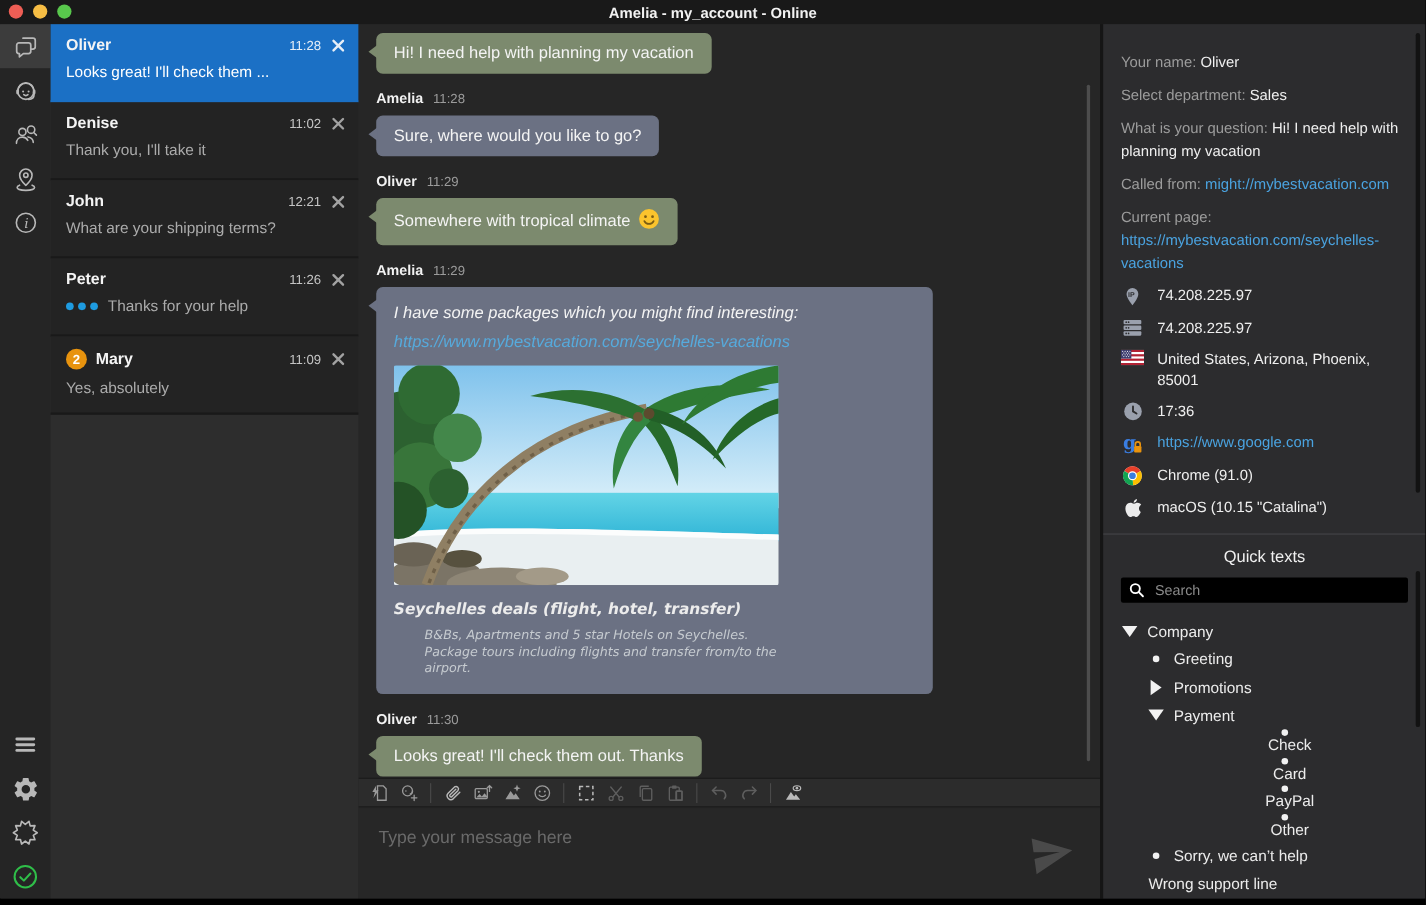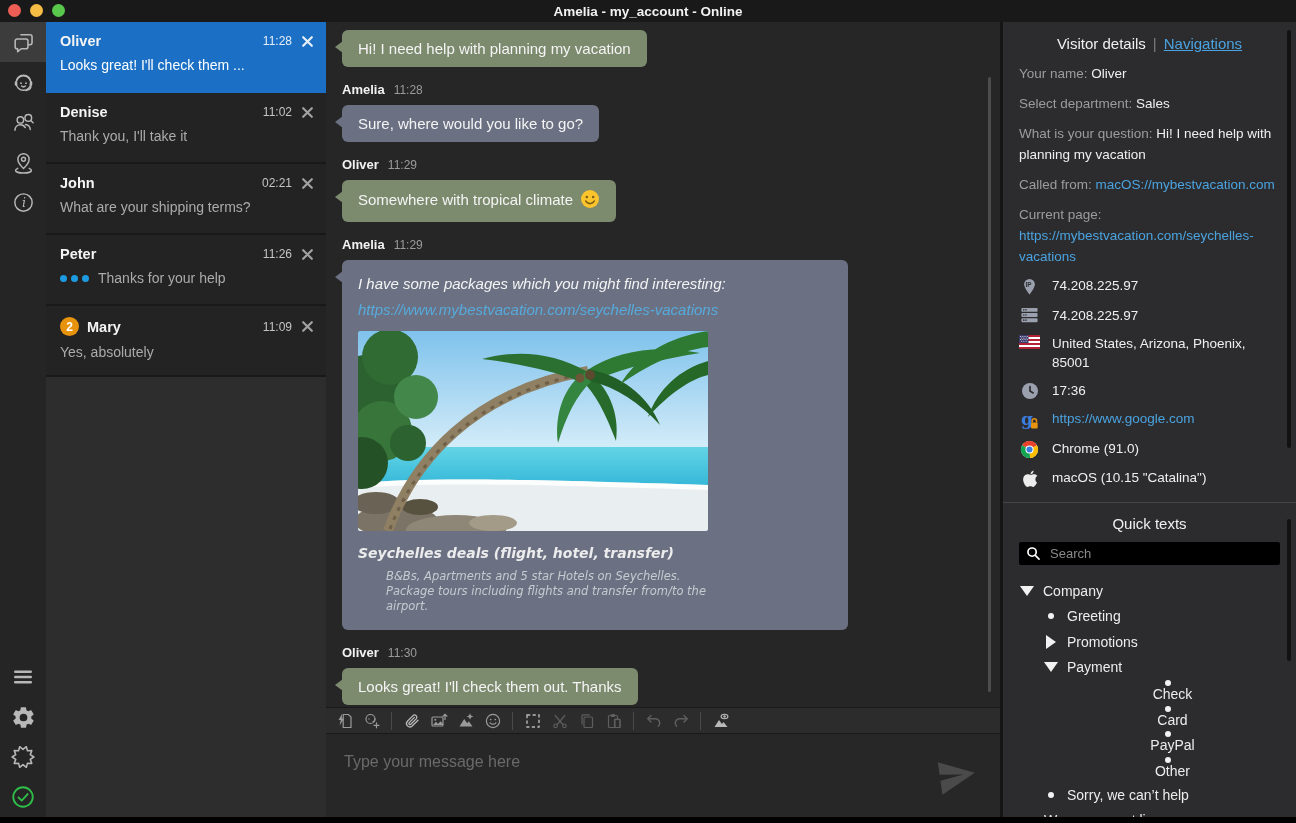--- a/index.html
+++ b/index.html
@@ -211,21 +211,21 @@
               <path d="M2 2l8 8M10 2l-8 8"></path>
             </svg>
           </span>
       </div>
       <div class="ci-preview">Thank you, I'll take it</div>
     </div>
 
     <div class="chat-item">
       <div class="ci-row1">
         <span class="ci-name">John</span>
-        <span class="ci-time">02:21</span>
+        <span class="ci-time">12:21</span>
         <span class="ci-close">
             <svg width="13" height="13" viewBox="0 0 12 12" stroke="currentColor" stroke-width="2" stroke-linecap="round">
               <path d="M2 2l8 8M10 2l-8 8"></path>
             </svg>
           </span>
       </div>
       <div class="ci-preview">What are your shipping terms?</div>
     </div>
 
     <div class="chat-item">
@@ -453,40 +453,37 @@
         <svg width="42" height="36" viewBox="0 0 24 22" fill="currentColor">
           <path d="M1.5 20.5L23 10 1.5 0.5v7.6l14.5 1.9L1.5 11.9z" transform="rotate(-8 12 10)"></path>
         </svg>
       </span>
     </div>
   </div>
 
   <div class="col-gap"></div>
 
   <div class="right">
-    <div class="vd-tabs">
-      <span class="vd-tab-active">Visitor details</span><span class="vd-sep">|</span><span class="vd-tab-link">Navigations</span>
-    </div>
 
     <div class="vd-fields">
       <div class="vd-field">
         <span class="vd-label">Your name:</span>
         <span class="vd-value">Oliver</span>
       </div>
       <div class="vd-field">
         <span class="vd-label">Select department:</span>
         <span class="vd-value">Sales</span>
       </div>
       <div class="vd-field">
         <span class="vd-label">What is your question:</span>
         <span class="vd-value">Hi! I need help with planning my vacation</span>
       </div>
       <div class="vd-field">
         <span class="vd-label">Called from:</span>
-        <span class="vd-value link">macOS://mybestvacation.com</span>
+        <span class="vd-value link">might://mybestvacation.com</span>
       </div>
       <div class="vd-field">
         <span class="vd-label">Current page:</span>
         <span class="vd-value link">https://mybestvacation.com/seychelles-vacations</span>
       </div>
     </div>
 
     <div class="vd-meta">
       <div class="vd-meta-row">
         <span class="vd-meta-icon">

